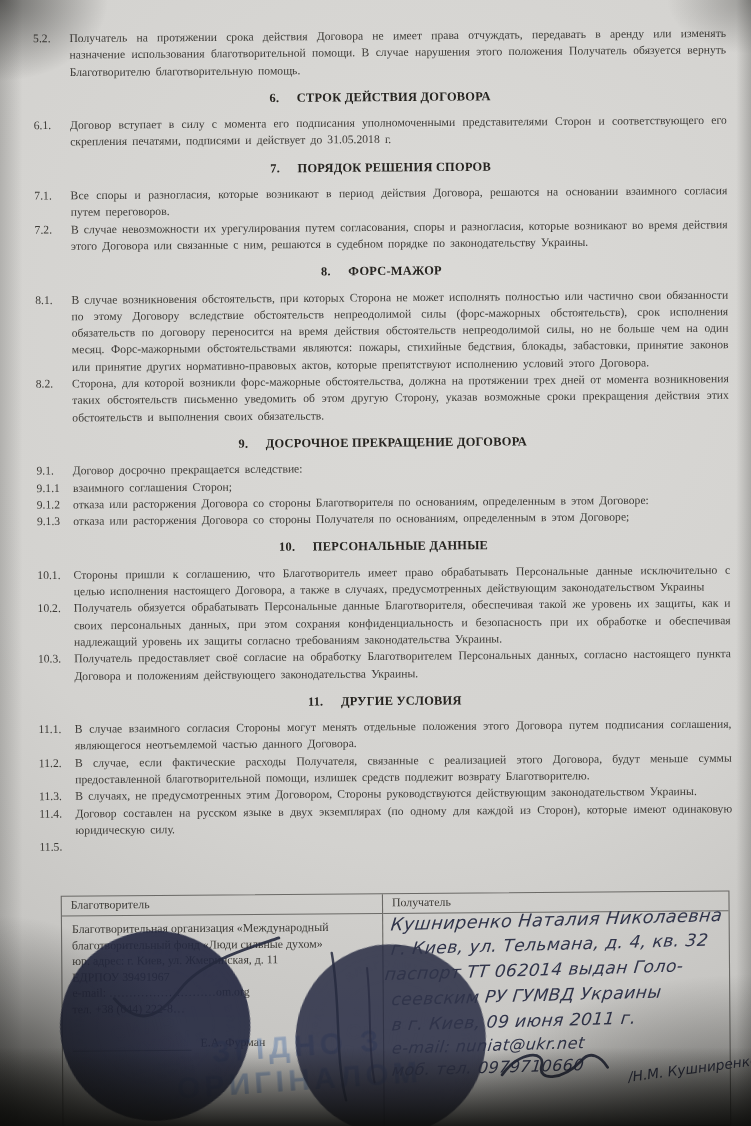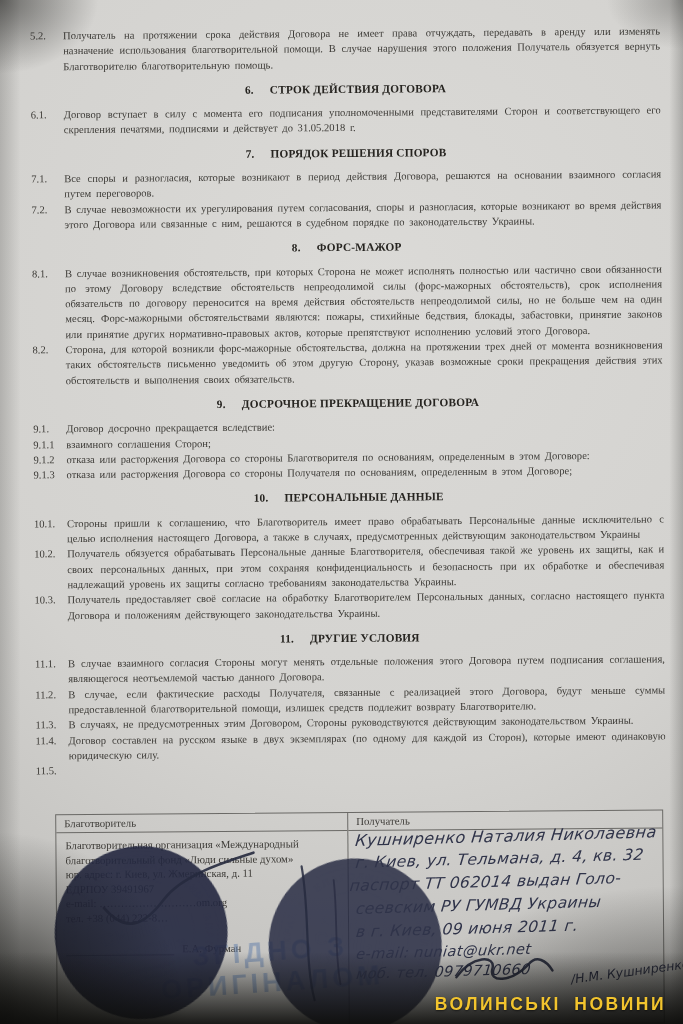--- a/index.html
+++ b/index.html
@@ -198,14 +198,13 @@
         <path d="M 100 906 C 122 932, 140 924, 160 898 S 226 860, 250 852" stroke-width="2.6" opacity=".9"></path>
         <path d="M 298 866 C 306 912, 300 960, 310 1000" stroke-width="2.2" opacity=".85"></path>
         <path d="M 330 880 C 334 920, 330 952, 336 984" stroke-width="1.8" opacity=".7"></path>
         <path d="M 452 978 C 468 956, 492 956, 488 970 C 484 984, 506 984, 524 966 C 532 956, 542 962, 548 972" stroke-width="2.5" opacity=".92"></path>
       </g>
     </svg>
 
   </div>
 
   <div class="vignette"></div>
-  <div class="watermark">ВОЛИНСЬКІ НОВИНИ</div>
 </div>
 
 </body></html>

